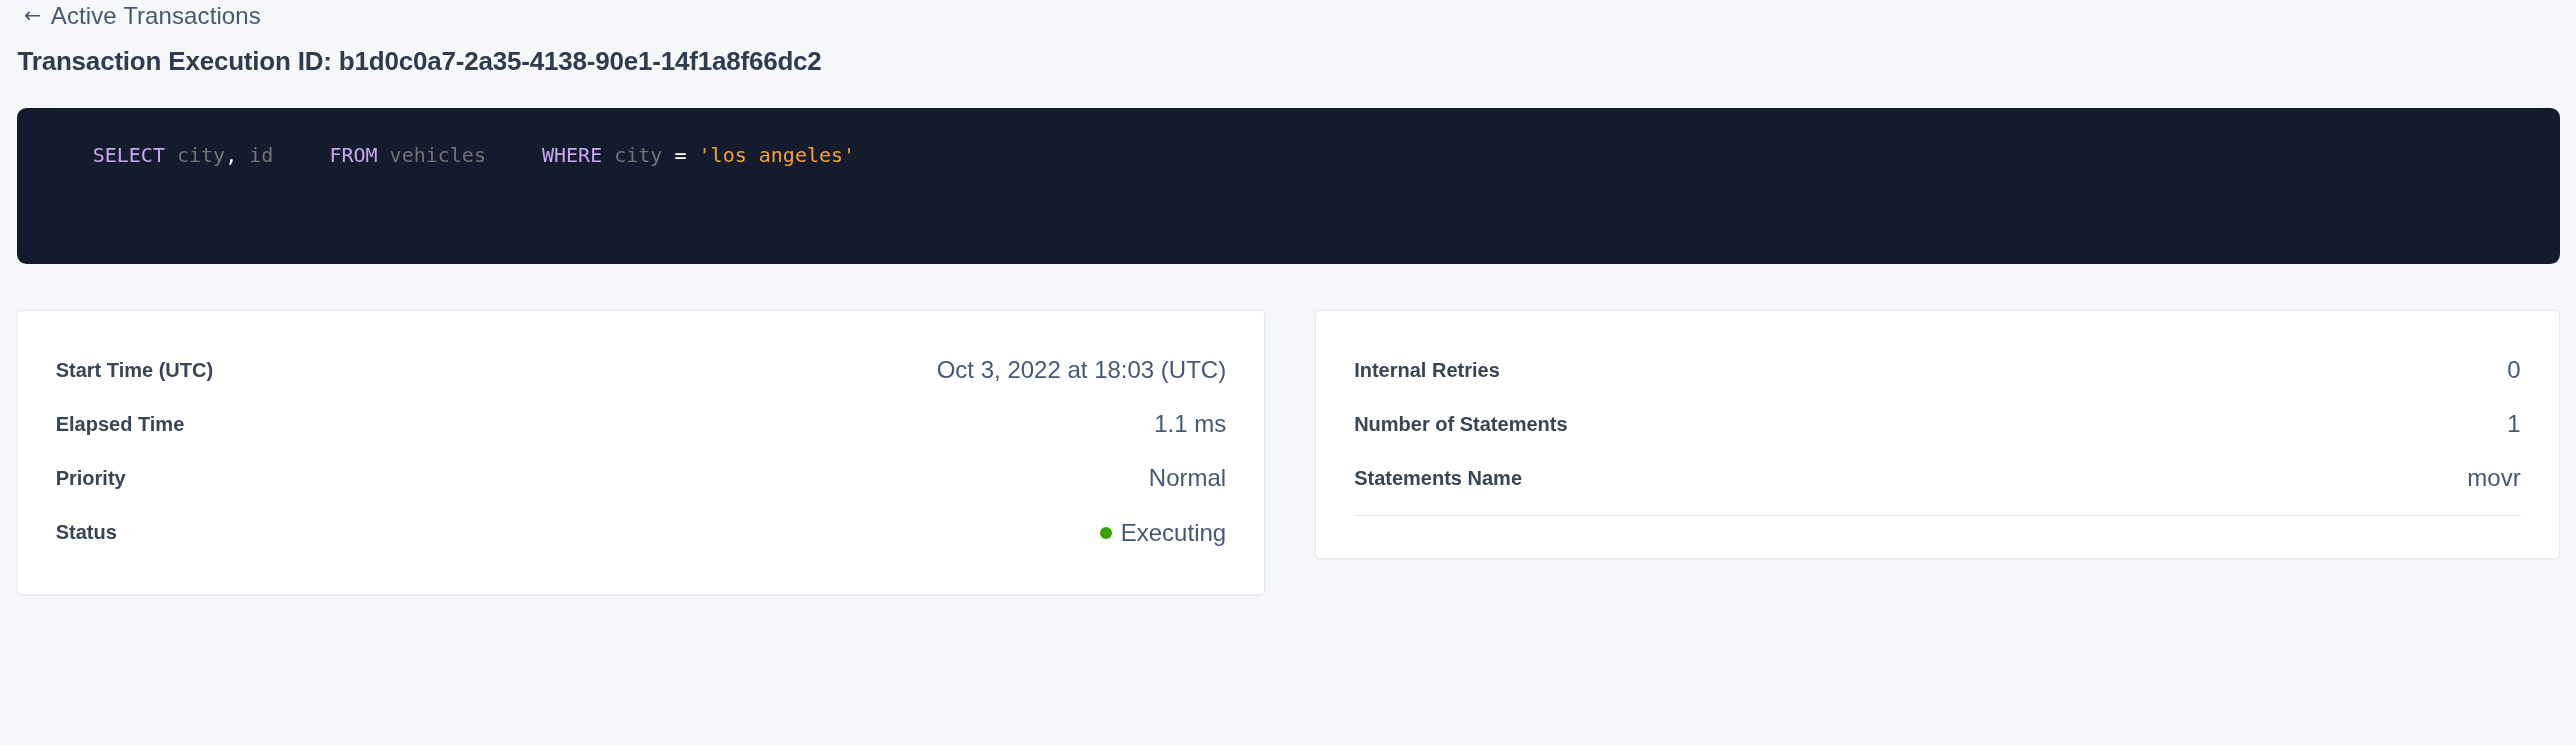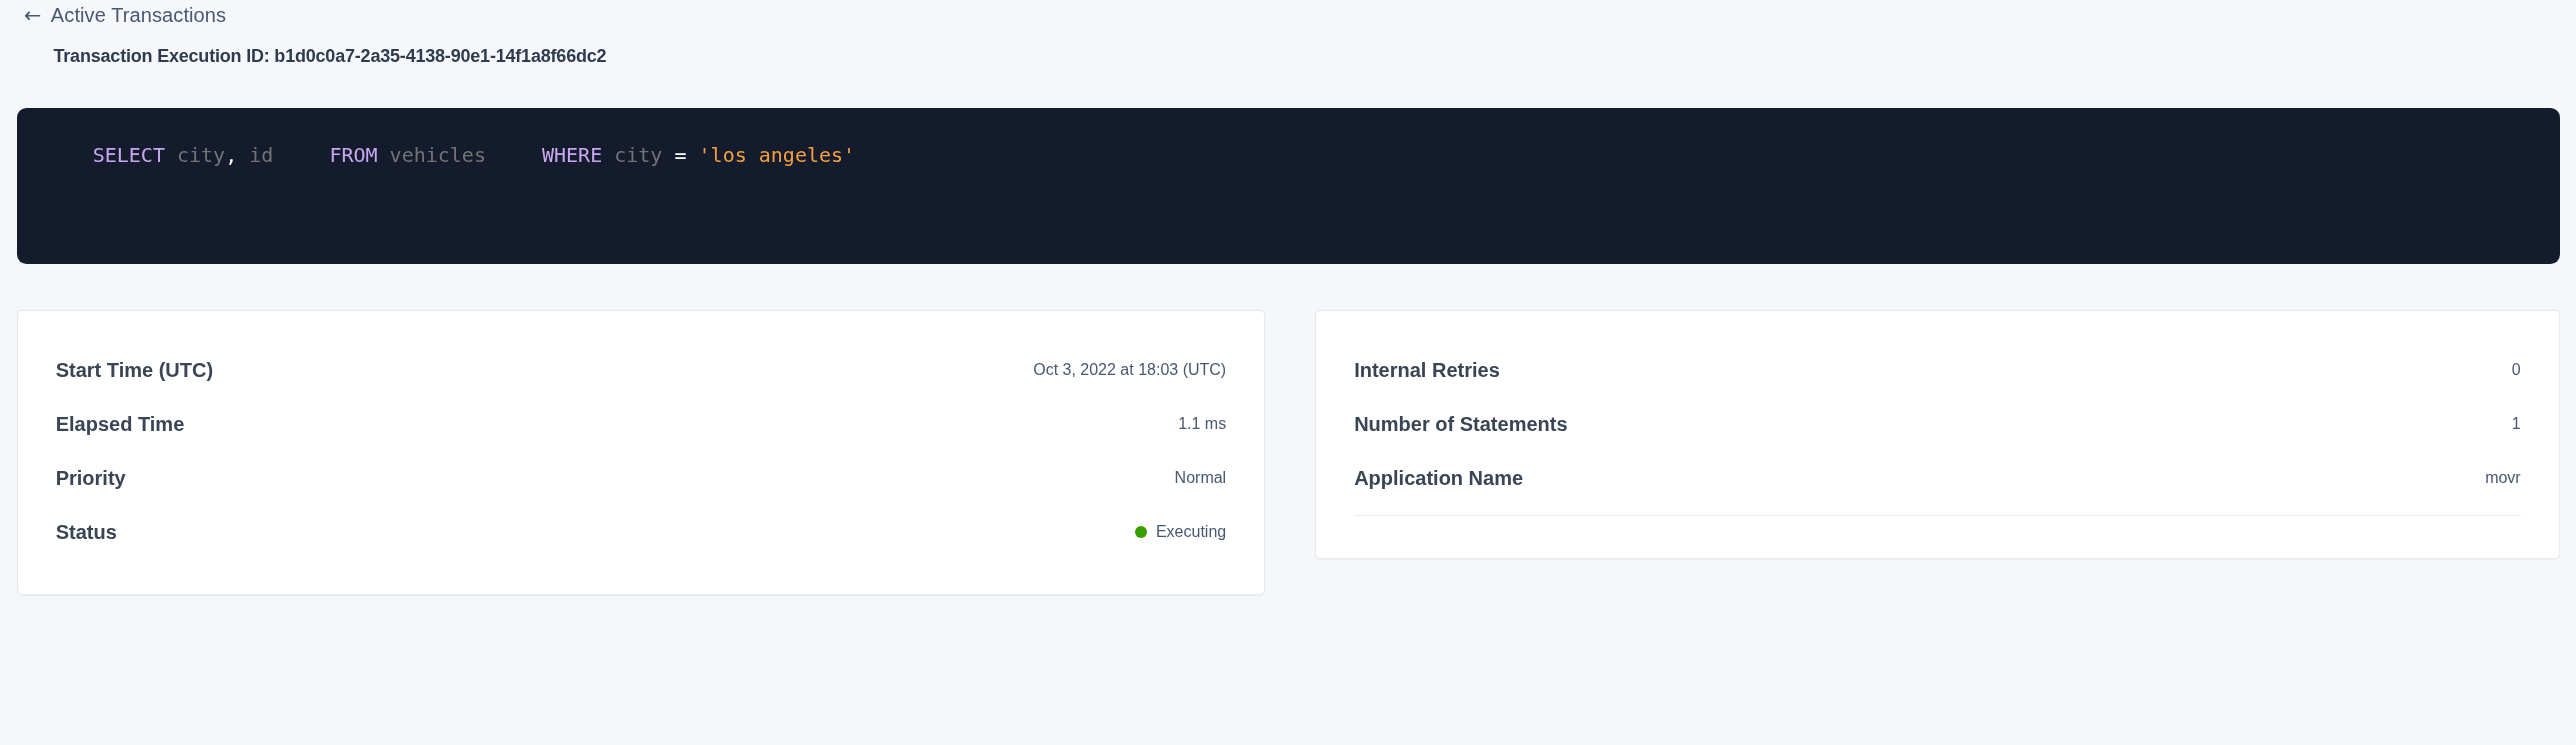--- a/index.html
+++ b/index.html
@@ -35,36 +35,35 @@
     user-select: none;
   }
   .back-arrow {
     font-size: 20.7px;
     line-height: 1;
     color: #475872;
     display: block;
     font-family: "DejaVu Sans", sans-serif;
   }
   .back-label {
-    font-size: 20px;
+    font-size: 24px;
     color: #475872;
     letter-spacing: 0.1px;
   }
 
   
   .page-title {
     position: absolute;
     left: 17.5px;
     top: 46px;
-    font-size: 18px;
+    font-size: 26px;
     font-weight: bold;
     color: #2f3b4e;
     letter-spacing: -0.2px;
     white-space: nowrap;
-    margin-left: 36px;
   }
 
   
   .sql-block {
     position: absolute;
     left: 16.7px;
     top: 108px;
     width: 2543px;
     height: 156px;
     background: #141b2d;
@@ -112,21 +111,21 @@
     justify-content: space-between;
     height: 54px;
   }
   .kv-key {
     font-size: 20px;
     font-weight: bold;
     color: #394455;
     white-space: nowrap;
   }
   .kv-val {
-    font-size: 16px;
+    font-size: 24px;
     color: #475872;
     white-space: nowrap;
     text-align: left;
   }
   .kv-val.link {
     color: #0055ff;
     cursor: pointer;
   }
 
   .status-val {
@@ -196,21 +195,21 @@
       <div id="right-card-rows">
           <div class="kv-row">
             <div class="kv-key">Internal Retries</div>
             <div class="kv-val">0</div>
           </div>
           <div class="kv-row">
             <div class="kv-key">Number of Statements</div>
             <div class="kv-val">1</div>
           </div>
           <div class="kv-row">
-            <div class="kv-key">Application Name</div>
+            <div class="kv-key">Statements Name</div>
             <div class="kv-val">movr</div>
           </div>
         </div>
       <div class="divider"></div>
     </div>
 
   </div>
 
 </div>
 

